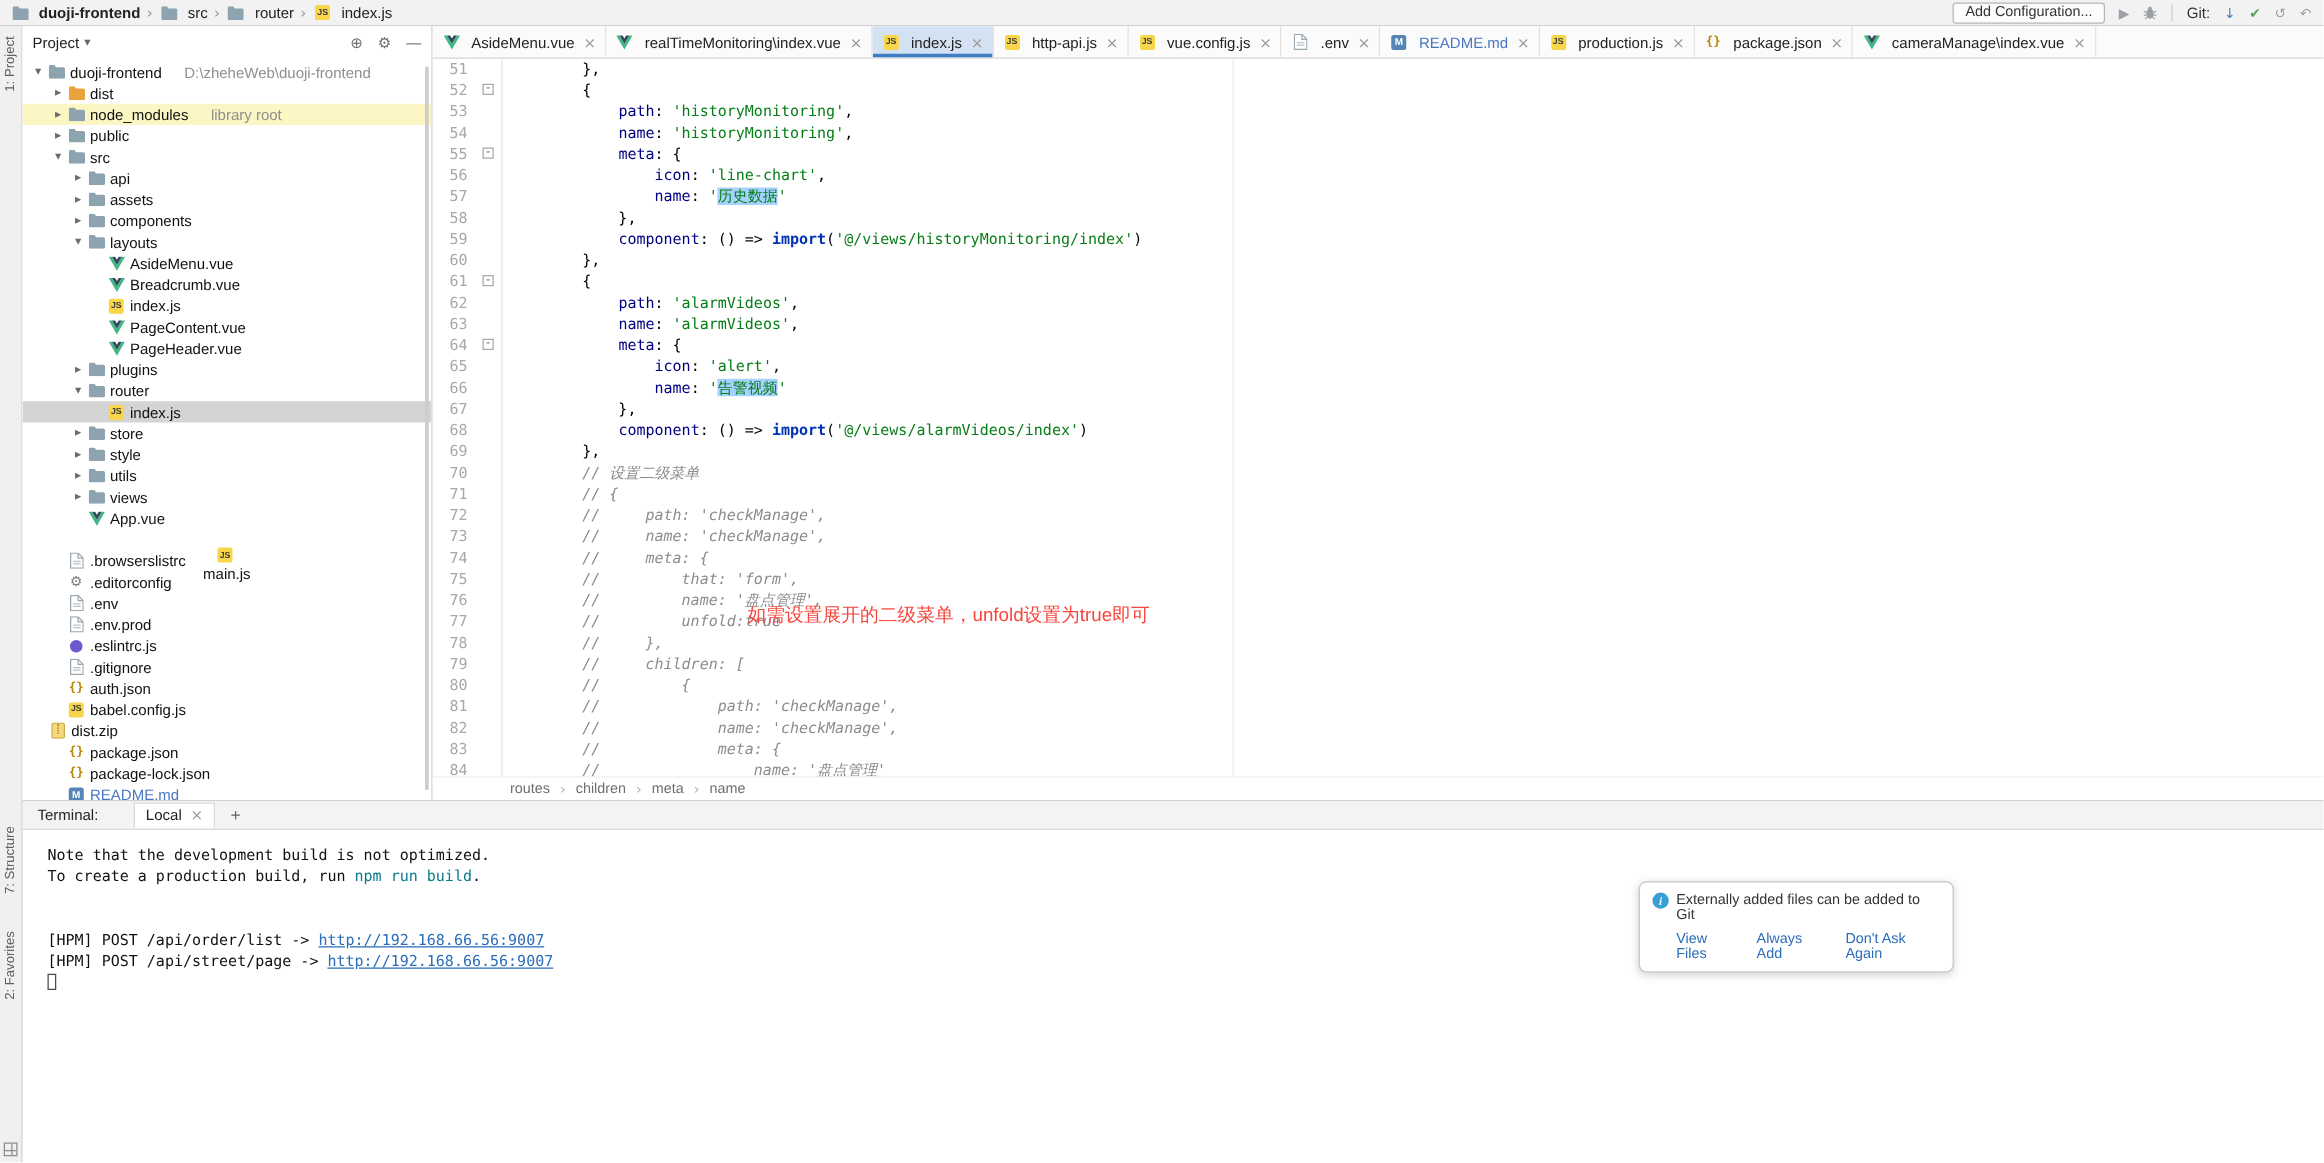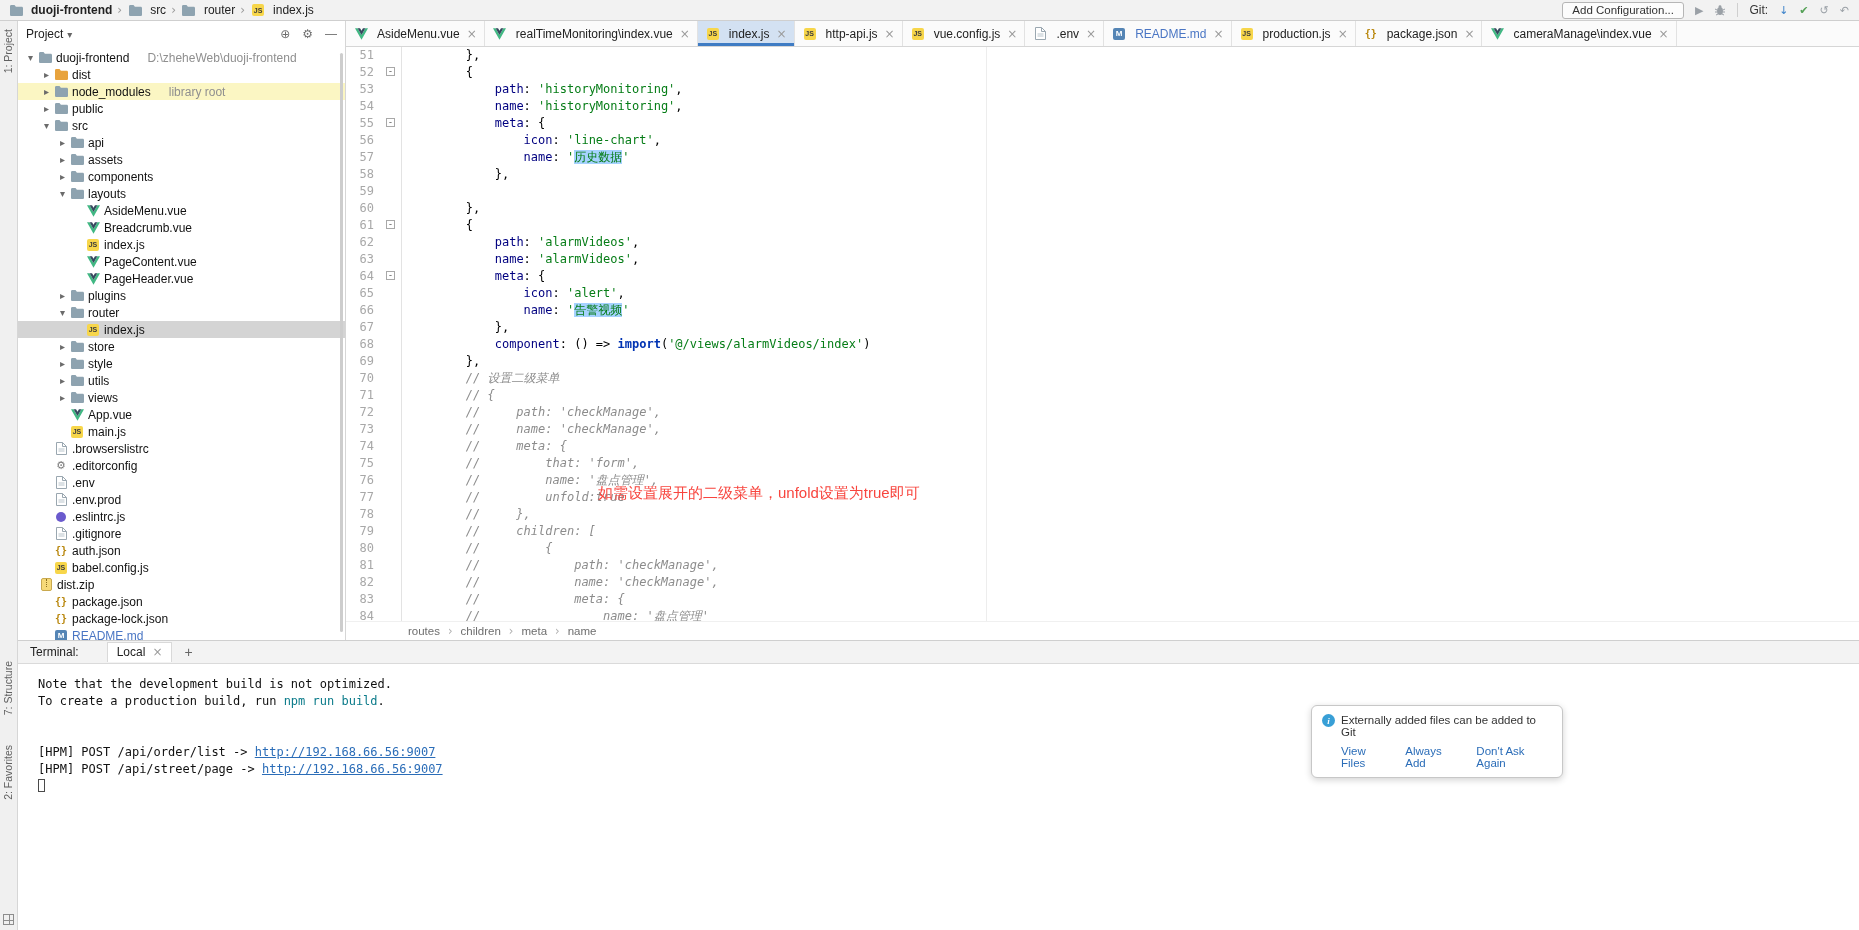--- a/index.html
+++ b/index.html
@@ -382,21 +382,21 @@
               <div class="trow" style="padding-left: 38px;">
                 <span class="chevc"></span>
                 <span class="fic fic-vue">
                   <svg width="13" height="12" viewBox="0 0 16 14">
                     <path fill="#41b883" d="M0 0h3.2L8 8.2 12.8 0H16L8 14z"></path>
                     <path fill="#35495e" d="M3.2 0h3L8 3.1 9.8 0h3L8 8.2z"></path>
                   </svg>
                 </span>
                 <span class="tlabel">App.vue</span>
               </div>
-              <div class="trow" style="padding-left: 38px;">
+              <div class="trow" style=" flex-direction: column;">
                 <span class="chevc"></span>
                 <span class="fic fic-js">
                   <i>JS</i>
                 </span>
                 <span class="tlabel">main.js</span>
               </div>
               <div class="trow" style="padding-left: 22px;">
                 <span class="chevc"></span>
                 <span class="fic fic-txt">
                   <svg width="11" height="13" viewBox="0 0 11 13">
@@ -621,20 +621,21 @@
                   <span class="code-text"><span class="tk-pl">                </span><span class="tk-key">name</span><span class="tk-pl">: </span><span class="tk-str">'</span><span class="tk-strhl">历史数据</span><span class="tk-str">'</span></span>
                 </div>
                 <div class="code-line">
                   <span class="ln">58</span>
                   <span class="foldc"></span>
                   <span class="code-text"><span class="tk-pl">            },</span></span>
                 </div>
                 <div class="code-line">
                   <span class="ln">59</span>
                   <span class="foldc"></span>
+                  <span class="code-text"><span class="tk-pl">            </span><span class="tk-key">component</span><span class="tk-pl">: () =&gt; </span><span class="tk-kw">import</span><span class="tk-pl">(</span><span class="tk-str">'@/views/historyMonitoring/index'</span><span class="tk-pl">)</span></span>
                 </div>
                 <div class="code-line">
                   <span class="ln">60</span>
                   <span class="foldc"></span>
                   <span class="code-text"><span class="tk-pl">        },</span></span>
                 </div>
                 <div class="code-line">
                   <span class="ln">61</span>
                   <span class="foldc">
                     <span class="fold-box">-</span>

